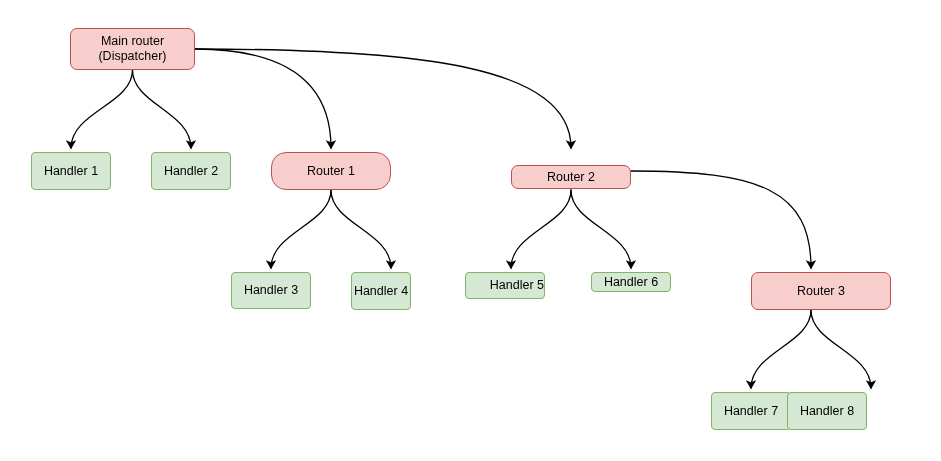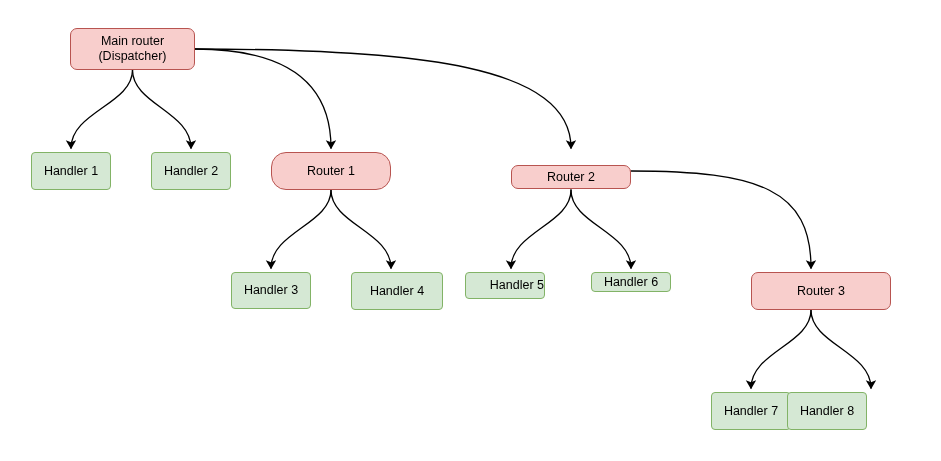--- a/index.html
+++ b/index.html
@@ -74,21 +74,21 @@
   </svg>
 
   <div id="node-layer">
       <div class="node node-router" style="left: 70px; top: 28px; width: 125px; height: 42px;"><span>Main router
 (Dispatcher)</span></div>
       <div class="node node-handler" style="left: 31px; top: 152px; width: 80px; height: 38px;"><span>Handler 1</span></div>
       <div class="node node-handler" style="left: 151px; top: 152px; width: 80px; height: 38px;"><span>Handler 2</span></div>
       <div class="node node-router" style="left: 271px; top: 152px; width: 120px; height: 38px; border-radius: 15px;"><span>Router 1</span></div>
       <div class="node node-router" style="left: 511px; top: 165px; width: 120px; height: 24px;"><span>Router 2</span></div>
       <div class="node node-handler" style="left: 231px; top: 272px; width: 80px; height: 37px;"><span>Handler 3</span></div>
-      <div class="node node-handler" style="left: 351px; top: 272px; width: 92px; height: 38px;"><span>Handler 4</span></div>
+      <div class="node node-handler" style="left: 351px; top: 272px; width: 60px; height: 38px;"><span>Handler 4</span></div>
       <div class="node node-handler" style="left: 465px; top: 272px; width: 80px; height: 27px; justify-content: flex-end;"><span>Handler 5</span></div>
       <div class="node node-handler" style="left: 591px; top: 272px; width: 80px; height: 20px;"><span>Handler 6</span></div>
       <div class="node node-router" style="left: 751px; top: 272px; width: 140px; height: 38px;"><span>Router 3</span></div>
       <div class="node node-handler" style="left: 711px; top: 392px; width: 80px; height: 38px;"><span>Handler 7</span></div>
       <div class="node node-handler" style="left: 787px; top: 392px; width: 80px; height: 38px;"><span>Handler 8</span></div>
     </div>
 
 </div>
 
 </body></html>

